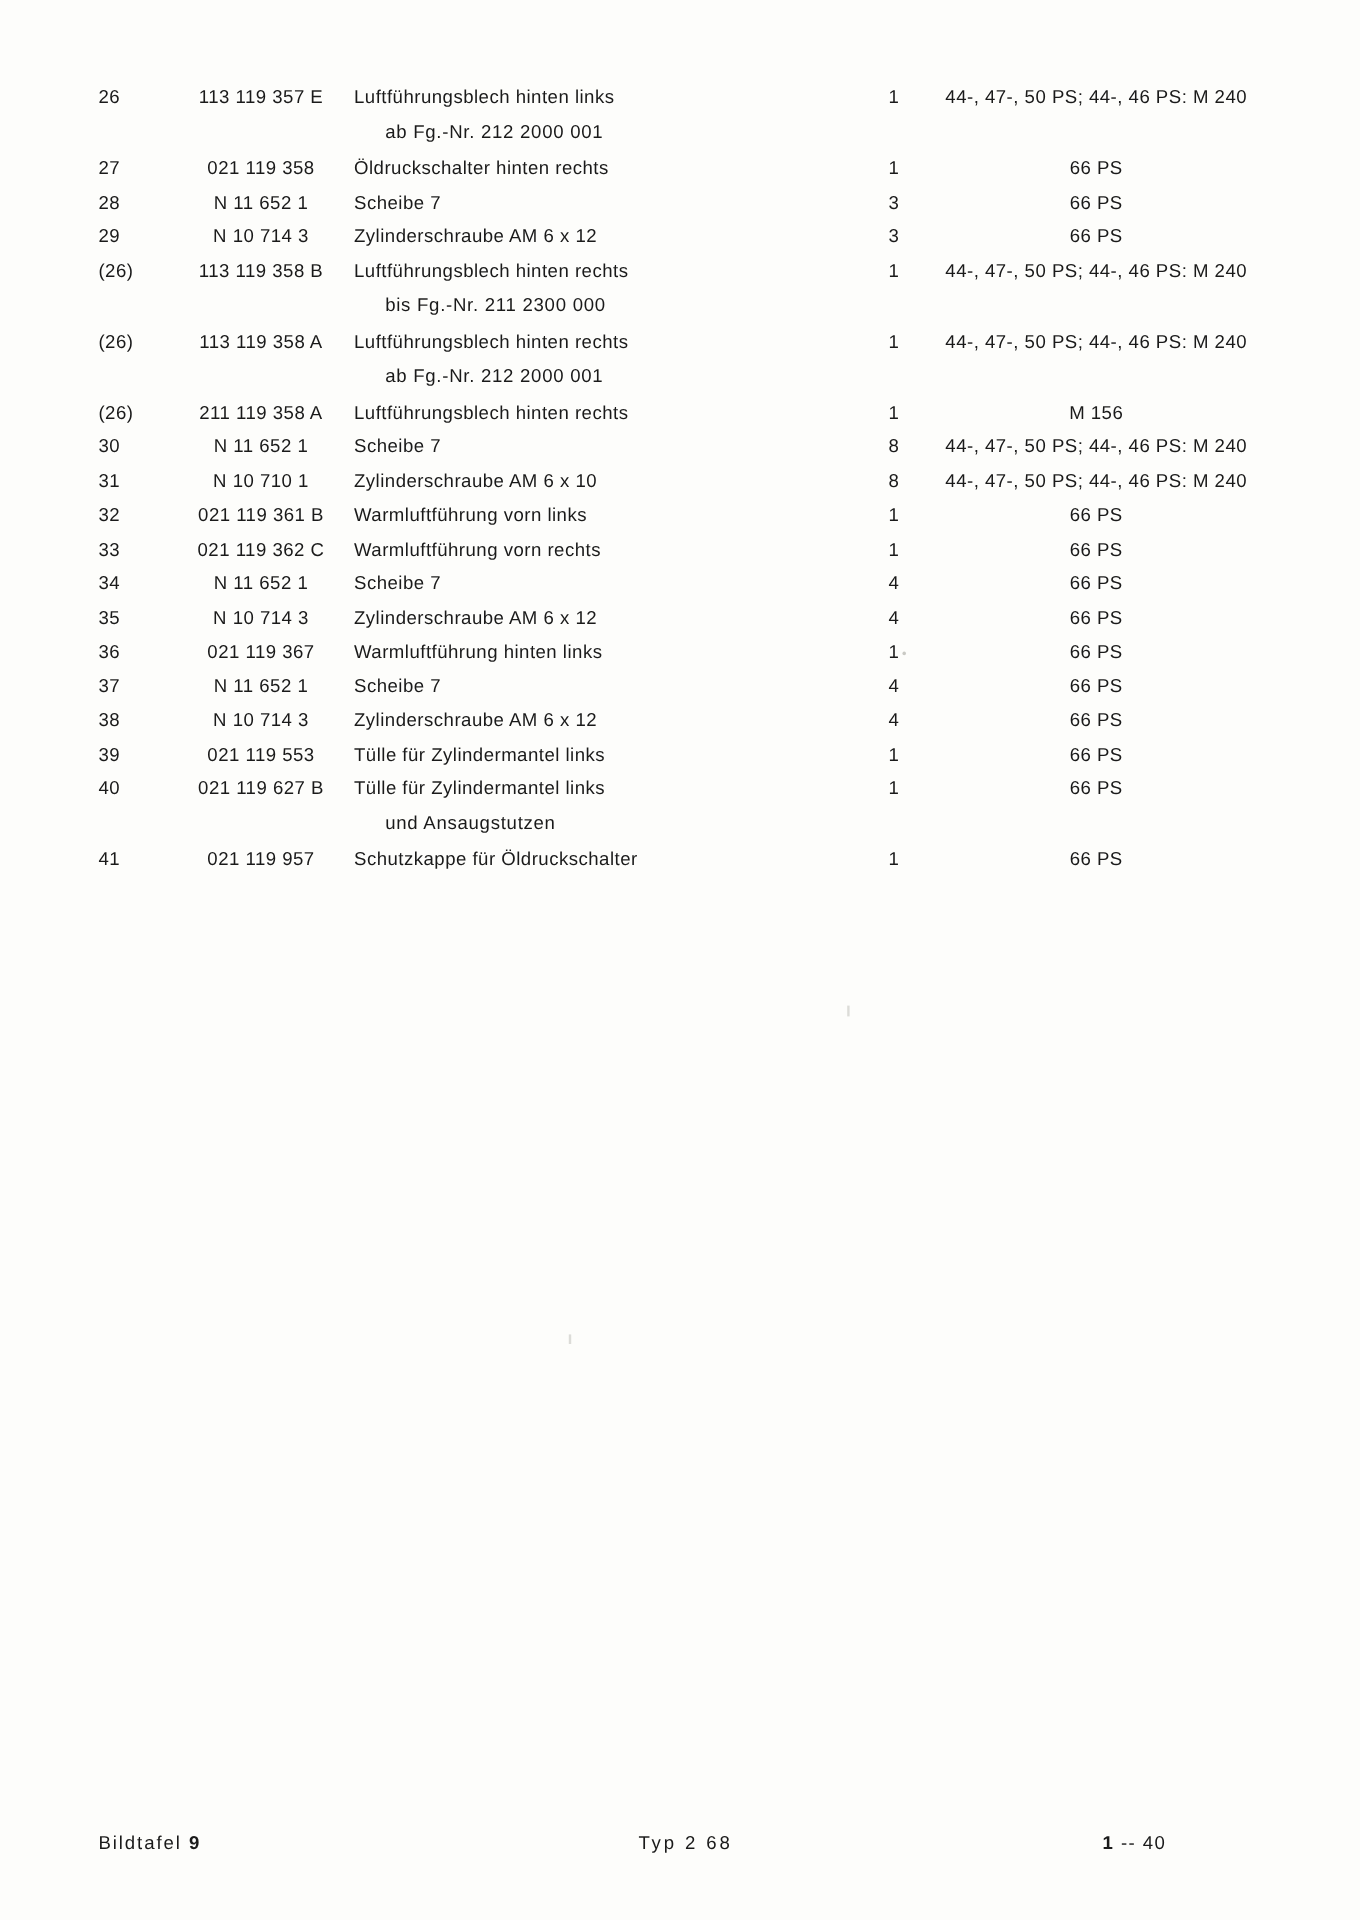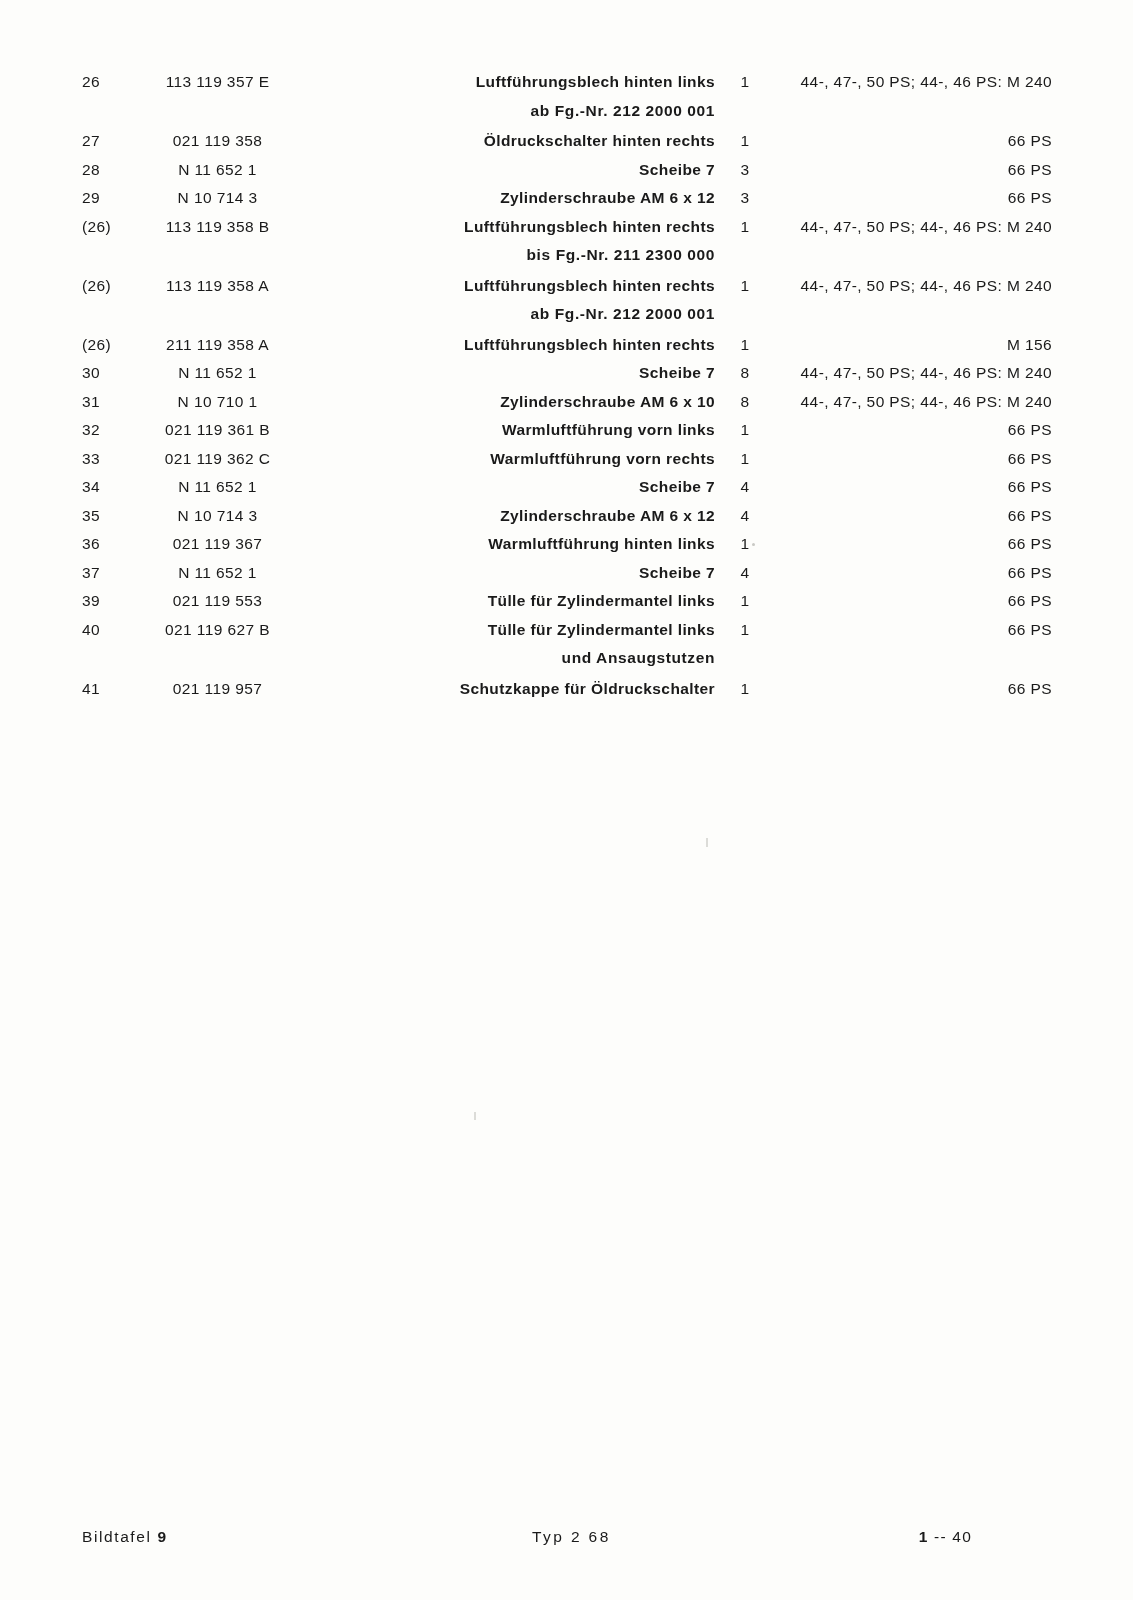--- a/index.html
+++ b/index.html
@@ -40,29 +40,28 @@
   .col-pos {
     width: 58px;
     text-align: left;
   }
   .col-part {
     width: 155px;
     text-align: center;
   }
   .col-desc {
     width: 420px;
-    text-align: right;
-    font-weight: bold;
+    text-align: left;
   }
   .col-qty {
     width: 60px;
     text-align: center;
   }
   .col-note {
-    text-align: right;
+    text-align: center;
     letter-spacing: 0.1px;
   }
   .sub-line {
     display: block;
     padding-left: 26px;
     letter-spacing: 0.6px;
   }
   .row-gap td {
     padding-bottom: 2px;
   }
@@ -214,20 +213,27 @@
         <td class="col-pos">36</td>
         <td class="col-part">021 119 367</td>
         <td class="col-desc">Warmluftführung hinten links</td>
         <td class="col-qty">1</td>
         <td class="col-note">66 PS</td>
       </tr>
       <tr>
         <td class="col-pos">37</td>
         <td class="col-part">N 11 652 1</td>
         <td class="col-desc">Scheibe 7</td>
+        <td class="col-qty">4</td>
+        <td class="col-note">66 PS</td>
+      </tr>
+      <tr>
+        <td class="col-pos">38</td>
+        <td class="col-part">N 10 714 3</td>
+        <td class="col-desc">Zylinderschraube AM 6 x 12</td>
         <td class="col-qty">4</td>
         <td class="col-note">66 PS</td>
       </tr>
       <tr>
         <td class="col-pos">39</td>
         <td class="col-part">021 119 553</td>
         <td class="col-desc">Tülle für Zylindermantel links</td>
         <td class="col-qty">1</td>
         <td class="col-note">66 PS</td>
       </tr>

